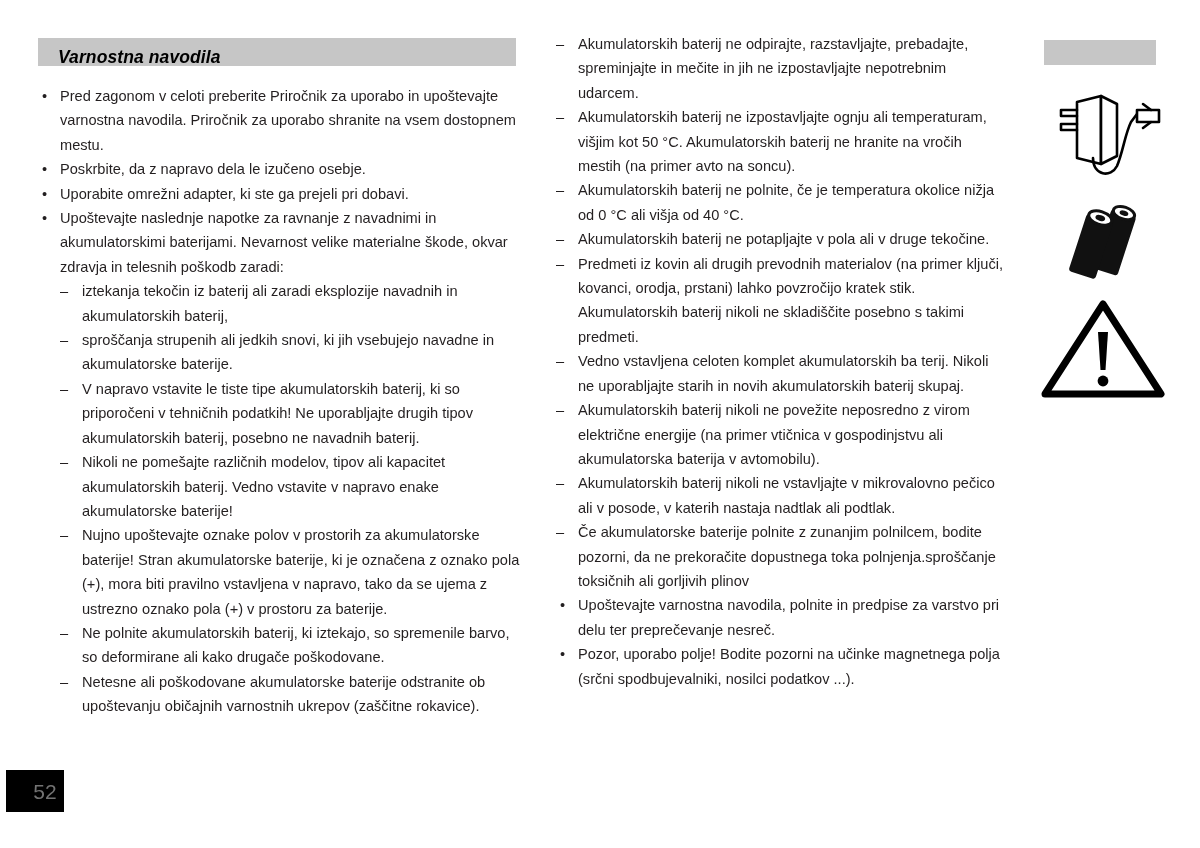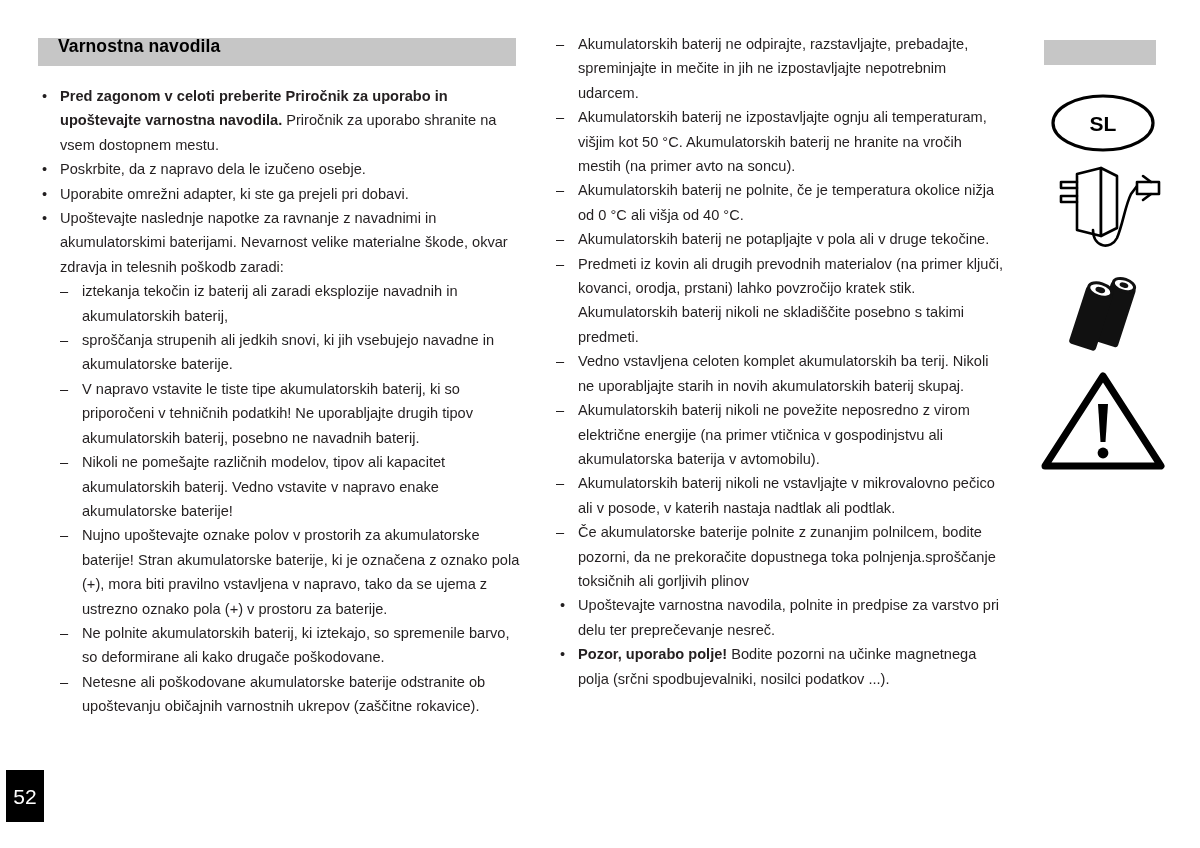--- a/index.html
+++ b/index.html
@@ -26,21 +26,22 @@
 
   
   .heading-bar {
     position: absolute;
     left: 38px;
     top: 38px;
     width: 478px;
     height: 28px;
     background: #c6c6c6;
     display: flex;
-    align-items: flex-start;
+    align-items: flex-end;
+    font-style: italic;
   }
   .heading-bar .heading-text {
     font-size: 17.5px;
     font-weight: bold;
     letter-spacing: 0.1px;
     padding-left: 20px;
     color: #000;
     line-height: 1;
   }
 
@@ -98,37 +99,38 @@
   
   #col-right .li-dash { padding-left: 22px; }
   #col-right .li-dash > .marker { left: 0px; }
   #col-right .li-bullet { padding-left: 22px; }
   #col-right .li-bullet > .marker { left: 4px; }
 
   .li .body { display: block; }
 
   
   .lead {
-    font-weight: bold;
+    font-weight: normal;
   }
 
   
   .page-number {
     position: absolute;
     left: 6px;
     top: 770px;
     width: 38px;
-    height: 52px;
+    height: 42px;
     background: #000000;
-    color: #ffffff;
+    color: #737373;
     display: flex;
     align-items: center;
     justify-content: center;
     font-size: 21px;
     line-height: 1;
+    padding-left: 20px;
   }
 
   
   .margin-icons {
     position: absolute;
     left: 1038px;
     top: 90px;
     width: 130px;
   }
   .icon-slot {
@@ -254,26 +256,20 @@
         <span class="body"><span class="lead">Pozor, uporabo polje!</span><span> Bodite pozorni na učinke magnetnega polja (srčni spodbujevalniki, nosilci podatkov ...).</span></span>
       </div>
     </div>
 
   <div class="page-number">
     <span>52</span>
   </div>
 
   <div class="margin-icons">
 
-    <div class="icon-slot" id="icon-lang">
-      <svg width="110" height="66" viewBox="0 0 110 66" aria-hidden="true">
-        <ellipse cx="55" cy="33" rx="50" ry="27" fill="#ffffff" stroke="#000000" stroke-width="3.2"></ellipse>
-        <text class="lang-badge-text" x="55" y="41" text-anchor="middle">SL</text>
-      </svg>
-    </div>
 
     <div class="icon-slot" id="icon-adapter">
       <svg width="128" height="96" viewBox="0 0 128 96" aria-hidden="true">
         <g fill="none" stroke="#000000" stroke-width="2.6" stroke-linejoin="round" stroke-linecap="round">
 
           <path d="M38 12 L62 6 L62 74 L38 68 Z" fill="#ffffff"></path>
           <path d="M62 6 L78 14 L78 66 L62 74 Z" fill="#ffffff"></path>
 
           <path d="M38 20 L22 20 L22 26 L38 26"></path>
           <path d="M38 34 L22 34 L22 40 L38 40"></path>

